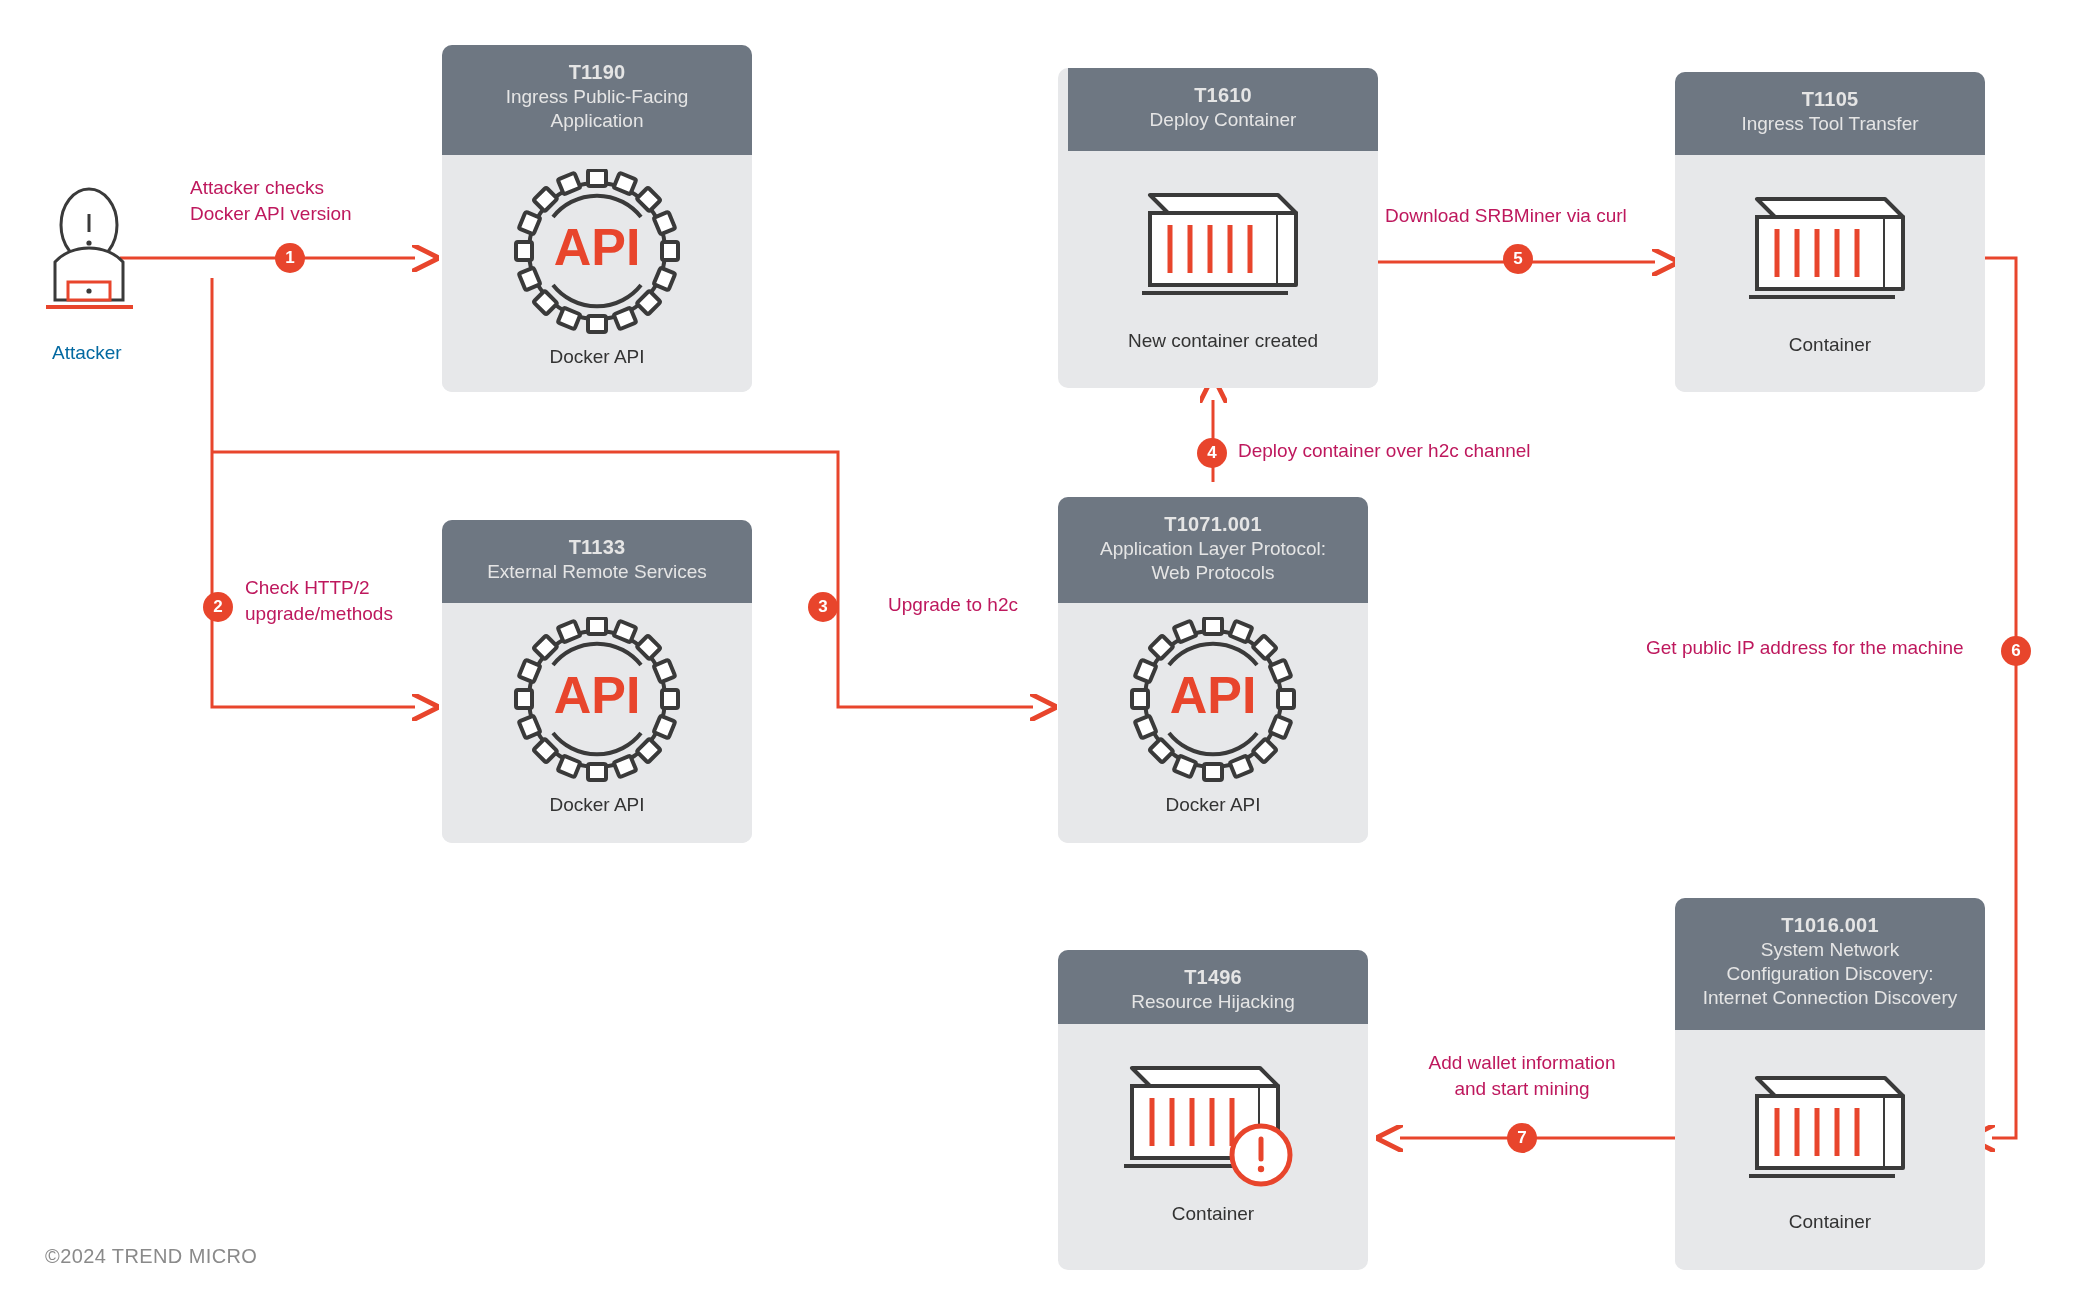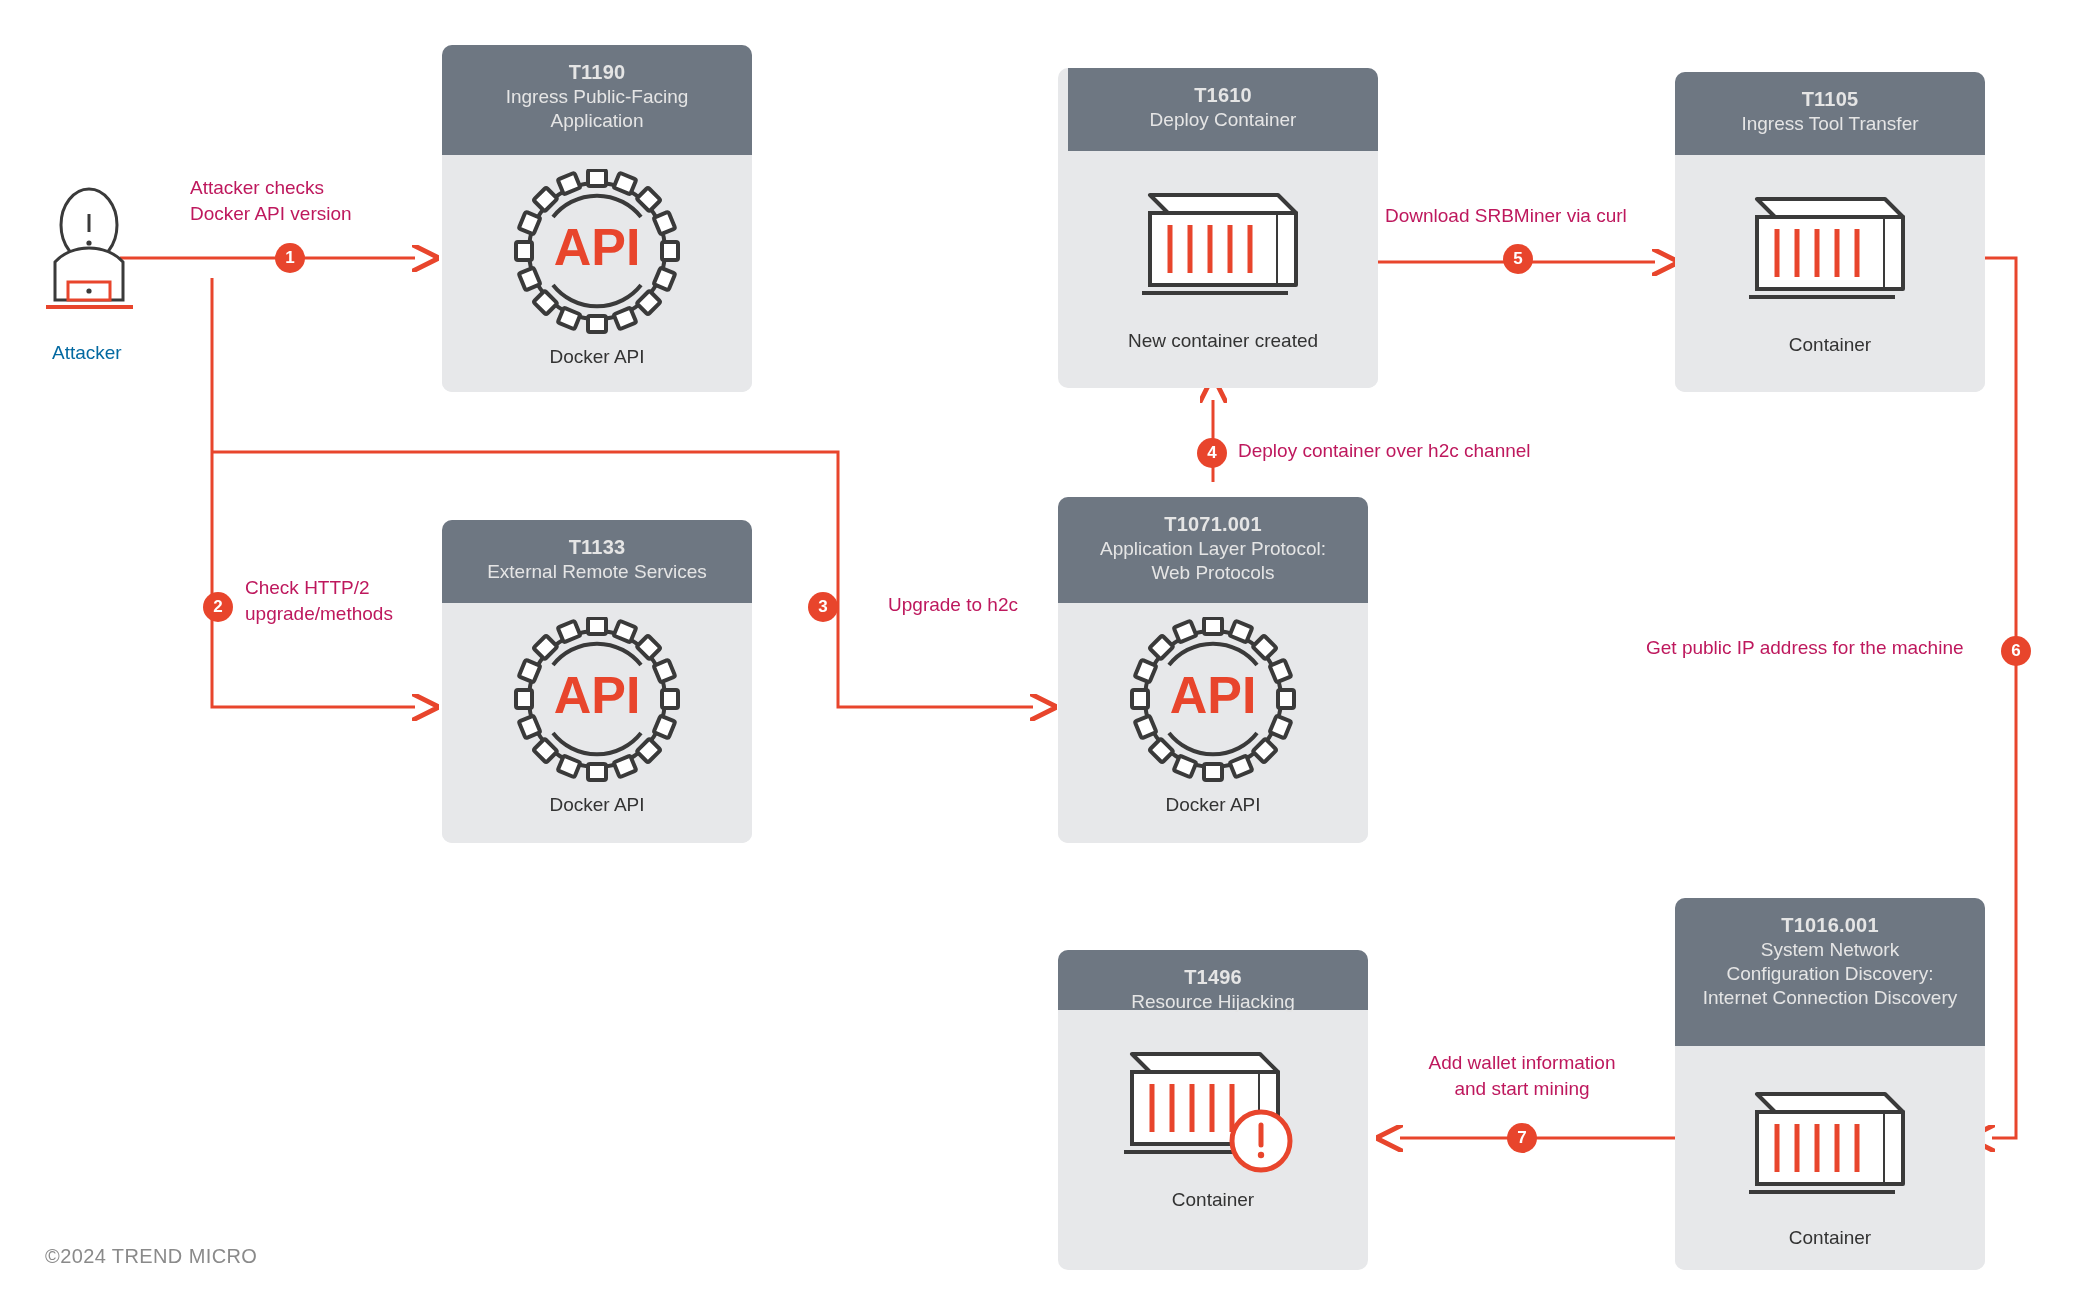--- a/index.html
+++ b/index.html
@@ -297,21 +297,21 @@
             <path d="M-44,34 A56,56 0 0 0 44,34"></path>
           </g>
           <text x="0" y="14" text-anchor="middle" font-family="Liberation Sans, sans-serif" font-size="52" font-weight="bold" fill="#e8452c">API</text>
         </g>
       </svg>
       <div class="card-caption" style="margin-top:6px;">Docker API</div>
     </div>
   </div>
 
   <div class="card" style="left:1675px; top:898px; width:310px; height:372px;">
-    <div class="card-head" style="height:148px;">
+    <div class="card-head" style="height:132px;">
       <div class="card-id">T1016.001</div>
       <div class="card-title" style="white-space:pre-line;">System Network
 Configuration Discovery:
 Internet Connection Discovery</div>
     </div>
     <div class="card-body" style="height:240px;">
       <svg width="190" height="150" viewBox="0 0 190 150" style="margin-top:22px;">
         <path d="M22,26 L150,26 L168,44 L40,44 Z" fill="#ffffff" stroke="#3a3a3a" stroke-width="4" stroke-linejoin="round"></path>
         <rect x="22" y="44" width="128" height="72" fill="#ffffff" stroke="#3a3a3a" stroke-width="4"></rect>
         <path d="M150,44 L168,44 L168,116 L150,116" fill="#ffffff" stroke="#3a3a3a" stroke-width="4" stroke-linejoin="round"></path>
@@ -322,21 +322,21 @@
           <line x1="102" y1="56" x2="102" y2="104"></line>
           <line x1="122" y1="56" x2="122" y2="104"></line>
         </g>
         <line x1="14" y1="124" x2="160" y2="124" stroke="#3a3a3a" stroke-width="4"></line>
       </svg>
       <div class="card-caption" style="margin-top:8px;">Container</div>
     </div>
   </div>
 
   <div class="card" style="left:1058px; top:950px; width:310px; height:320px;">
-    <div class="card-head" style="height:60px;">
+    <div class="card-head" style="height:74px;">
       <div class="card-id">T1496</div>
       <div class="card-title" style="white-space:pre-line;">Resource Hijacking</div>
     </div>
     <div class="card-body" style="height:237px;">
       <svg width="190" height="150" viewBox="0 0 190 150" style="margin-top:18px;">
         <path d="M14,26 L142,26 L160,44 L32,44 Z" fill="#ffffff" stroke="#3a3a3a" stroke-width="4" stroke-linejoin="round"></path>
         <rect x="14" y="44" width="128" height="72" fill="#ffffff" stroke="#3a3a3a" stroke-width="4"></rect>
         <path d="M142,44 L160,44 L160,116 L142,116" fill="#ffffff" stroke="#3a3a3a" stroke-width="4" stroke-linejoin="round"></path>
         <g stroke="#e8452c" stroke-width="5">
           <line x1="34" y1="56" x2="34" y2="104"></line>

